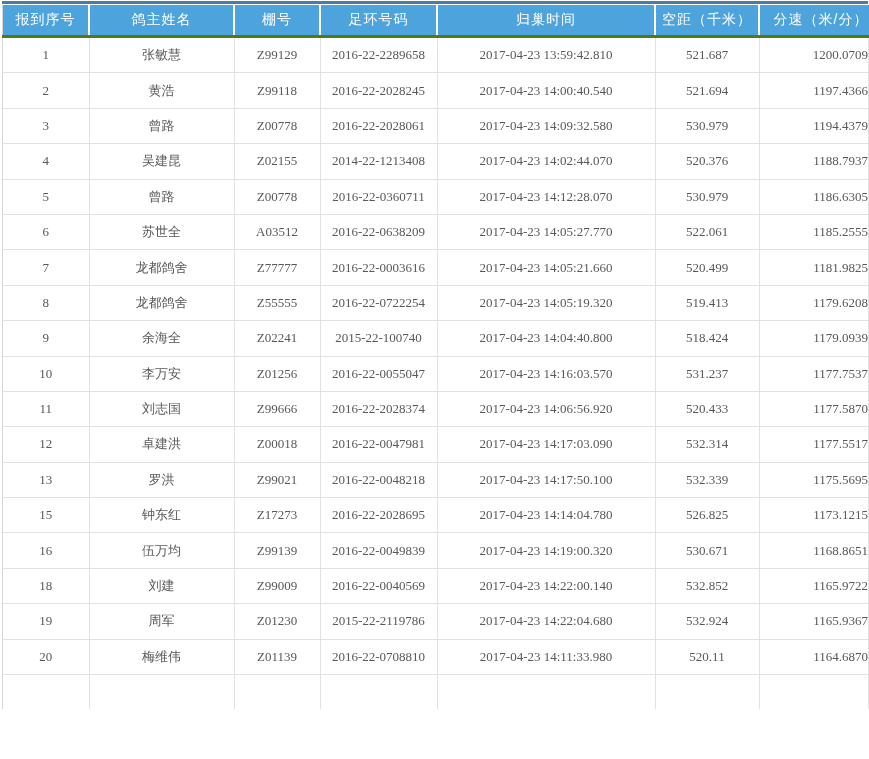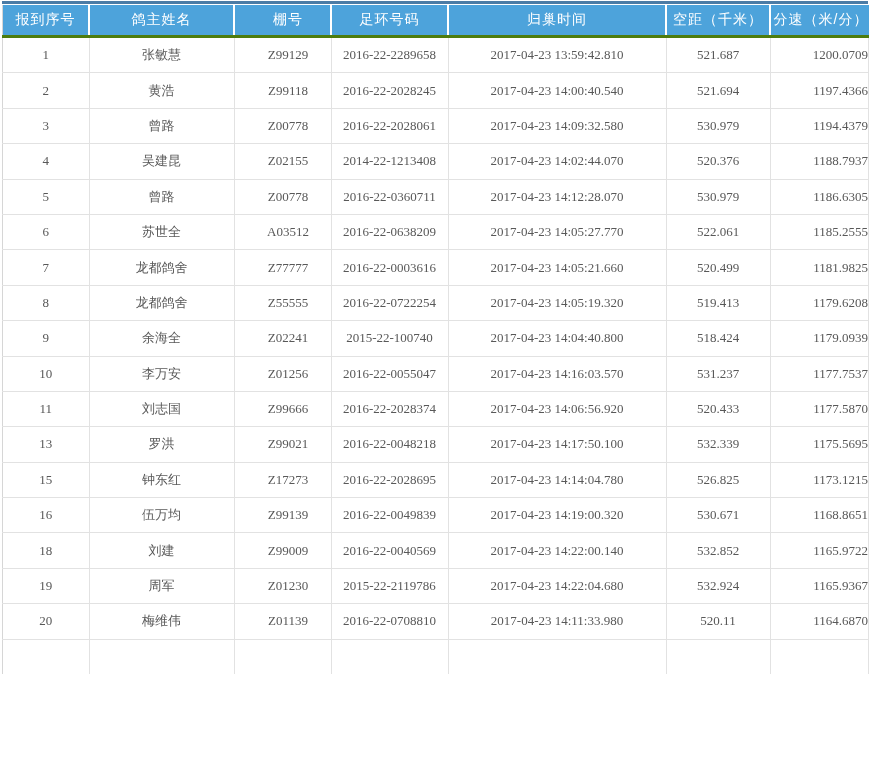--- a/index.html
+++ b/index.html
@@ -61,21 +61,21 @@
     padding: 0;
     white-space: nowrap;
     overflow: hidden;
   }
   tbody tr.partial td {
     height: 34px;
     border-bottom: none;
   }
   th:nth-child(1), td:nth-child(1) { width: 85px;  }
   th:nth-child(2), td:nth-child(2) { width: 143px; margin-left: 8px; }
-  th:nth-child(3), td:nth-child(3) { width: 84px; padding-left: 11px;  }
+  th:nth-child(3), td:nth-child(3) { width: 84px;  }
   th:nth-child(4), td:nth-child(4) { width: 115px; text-align: center; }
   th:nth-child(5), td:nth-child(5) { width: 216px; }
   th:nth-child(6), td:nth-child(6) { width: 102px; text-align: center; }
   th:nth-child(7), td:nth-child(7) { width: auto; text-align: right;  }
 </style>
 </head>
 <body>
 
 <div class="viewport">
   <div class="top-accent"></div>
@@ -185,20 +185,29 @@
         <tr>
           <td>11</td>
           <td>刘志国</td>
           <td>Z99666</td>
           <td>2016-22-2028374</td>
           <td>2017-04-23 14:06:56.920</td>
           <td>520.433</td>
           <td>1177.5870</td>
         </tr>
         <tr>
+          <td>12</td>
+          <td>卓建洪</td>
+          <td>Z00018</td>
+          <td>2016-22-0047981</td>
+          <td>2017-04-23 14:17:03.090</td>
+          <td>532.314</td>
+          <td>1177.5517</td>
+        </tr>
+        <tr>
           <td>13</td>
           <td>罗洪</td>
           <td>Z99021</td>
           <td>2016-22-0048218</td>
           <td>2017-04-23 14:17:50.100</td>
           <td>532.339</td>
           <td>1175.5695</td>
         </tr>
         <tr>
           <td>15</td>

